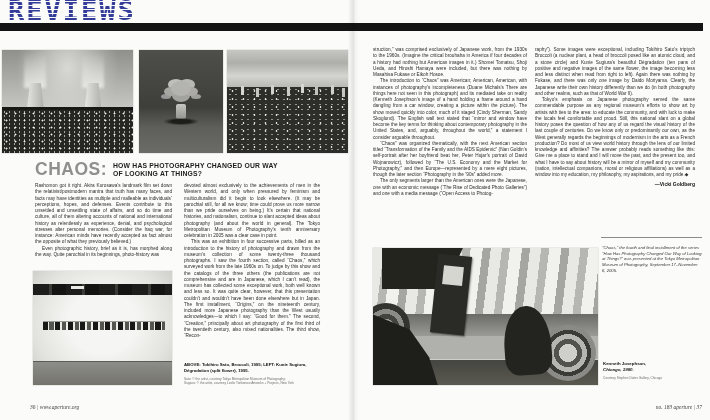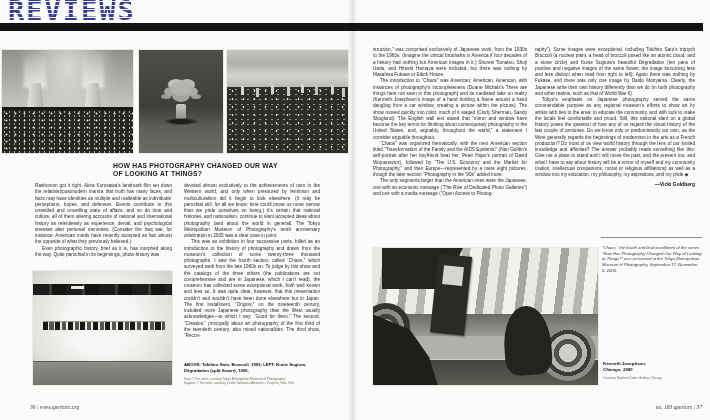--- a/index.html
+++ b/index.html
@@ -137,20 +137,21 @@
     <div class="br-crown"></div>
     <div class="br-stem"></div>
     <div class="br-shadow"></div>
   </div>
   <div class="photo ph3">
     <div class="st-sky"></div>
     <div class="st-ground"></div>
     <div class="stones"></div>
   </div>
 
+  <div class="title">CHAOS:</div>
   <div class="subtitle">HOW HAS PHOTOGRAPHY CHANGED OUR WAY OF LOOKING AT THINGS?</div>
 
   <div class="col colL1">
     <p class="para">Rashomon got it right. Akira Kurosawa’s landmark film set down the relativist/postmodern mantra that truth has many faces, and facts may have identities as multiple and malleable as individuals’ perceptions, hopes, and defenses. Events contribute to this unsettled and unsettling state of affairs, and so do time and culture, all of them altering accounts of national and international history as relentlessly as experience, denial, and psychological stresses alter personal memories. (Consider the Iraq war, for instance: American minds have recently accepted as fact almost the opposite of what they previously believed.)</p>
     <p class="para ind">Even photographic history, brief as it is, has morphed along the way. Quite parochial in its beginnings, photo-history was</p>
   </div>
   <div class="col colL2">
     <p class="para">devoted almost exclusively to the achievements of men in the Western world, and only when pressured by feminism and multiculturalism did it begin to look elsewhere. (It may be parochial still, for all we know; time could prove us more narrow than we pride ourselves on being.) It’s certain that national histories, and nationalism, continue to slant accepted ideas about photography (and about the world in general). The Tokyo Metropolitan Museum of Photography’s tenth anniversary celebration in 2005 was a clear case in point.</p>
     <p class="para ind">This was an exhibition in four successive parts, billed as an introduction to the history of photography and drawn from the museum’s collection of some twenty-three thousand photographs. I saw the fourth section, called “Chaos,” which surveyed work from the late 1960s on. To judge by this show and the catalogs of the three others (the publications are not comprehensive and are in Japanese, which I can’t read), the museum has collected some exceptional work, both well known and less so. It was quite clear, however, that this presentation couldn’t and wouldn’t have been done elsewhere but in Japan. The first installment, “Origins,” on the nineteenth century, included more Japanese photography than the West usually acknowledges—to which I say: “Good for them.” The second, “Creation,” principally about art photography of the first third of the twentieth century, also mixed nationalities. The third show, “Recon-</p>
   </div>

